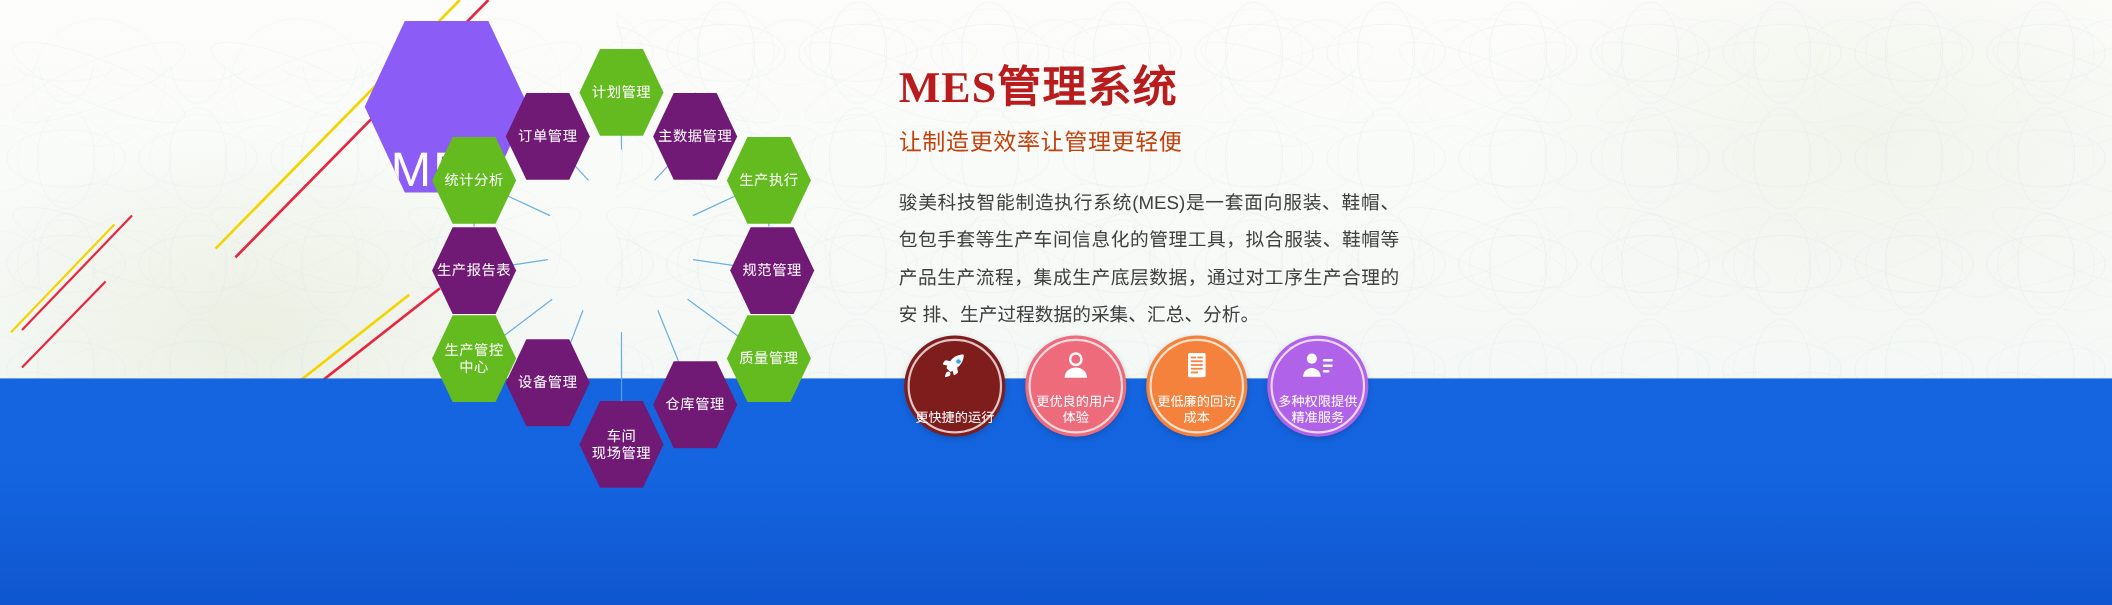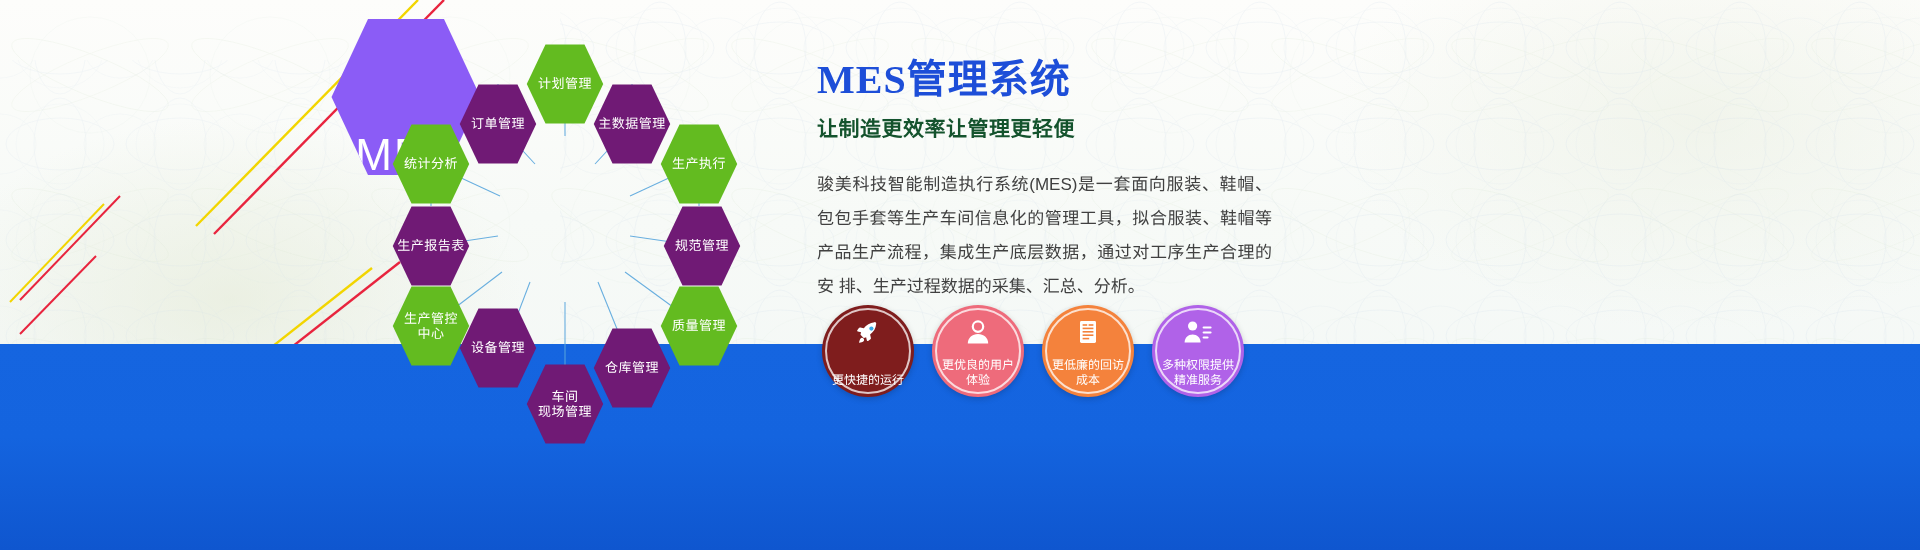--- a/index.html
+++ b/index.html
@@ -44,25 +44,25 @@
   .hex.center{
     width:152px;height:166px;background:#8b5cf6;font-size:44px;
     font-weight:400;letter-spacing:2px;align-items:flex-end;
   }
   .hex span{display:block;padding:0 4px;}
 
   
   #right{position:absolute;left:817px;top:58px;width:700px;}
   #title{
     font-family:"Liberation Serif","DejaVu Serif",serif;
-    font-size:40px;font-weight:700;color:#1d4ed8;letter-spacing:1px;
+    font-size:40px;font-weight:700;color:#b91c1c;letter-spacing:1px;
     margin:0;line-height:1.1;
   }
   #subtitle{
-    font-size:21px;color:#14532d;margin:10px 0 0 0;letter-spacing:.5px;font-weight:700;
+    font-size:21px;color:#c2410c;margin:10px 0 0 0;letter-spacing:.5px;font-weight:400;
   }
   #desc{
     margin:26px 0 0 0;color:#404040;font-size:17px;line-height:34px;
     width:455px;text-align:justify;
   }
   #desc p{margin:0;}
 
   
   #badges{position:absolute;left:822px;top:305px;display:flex;gap:18px;}
   .badge{

